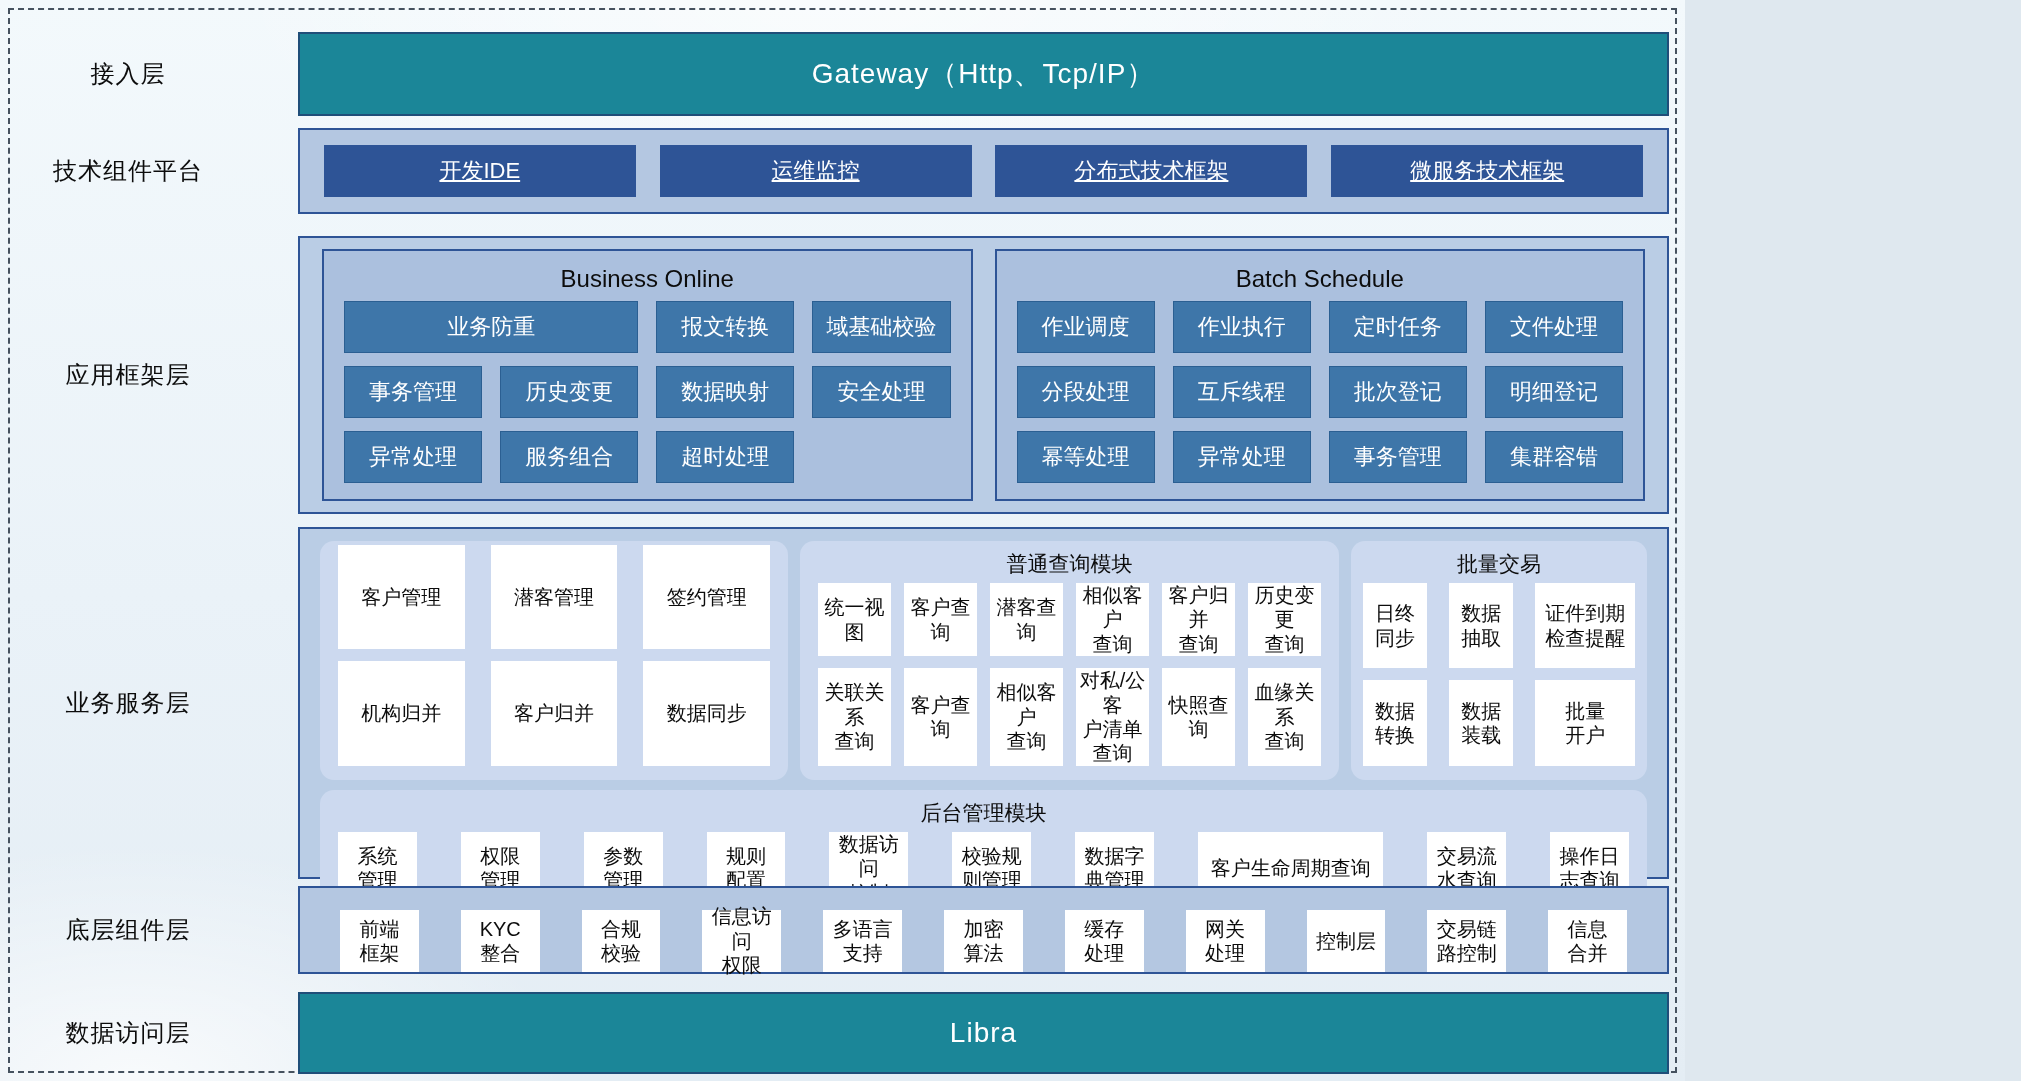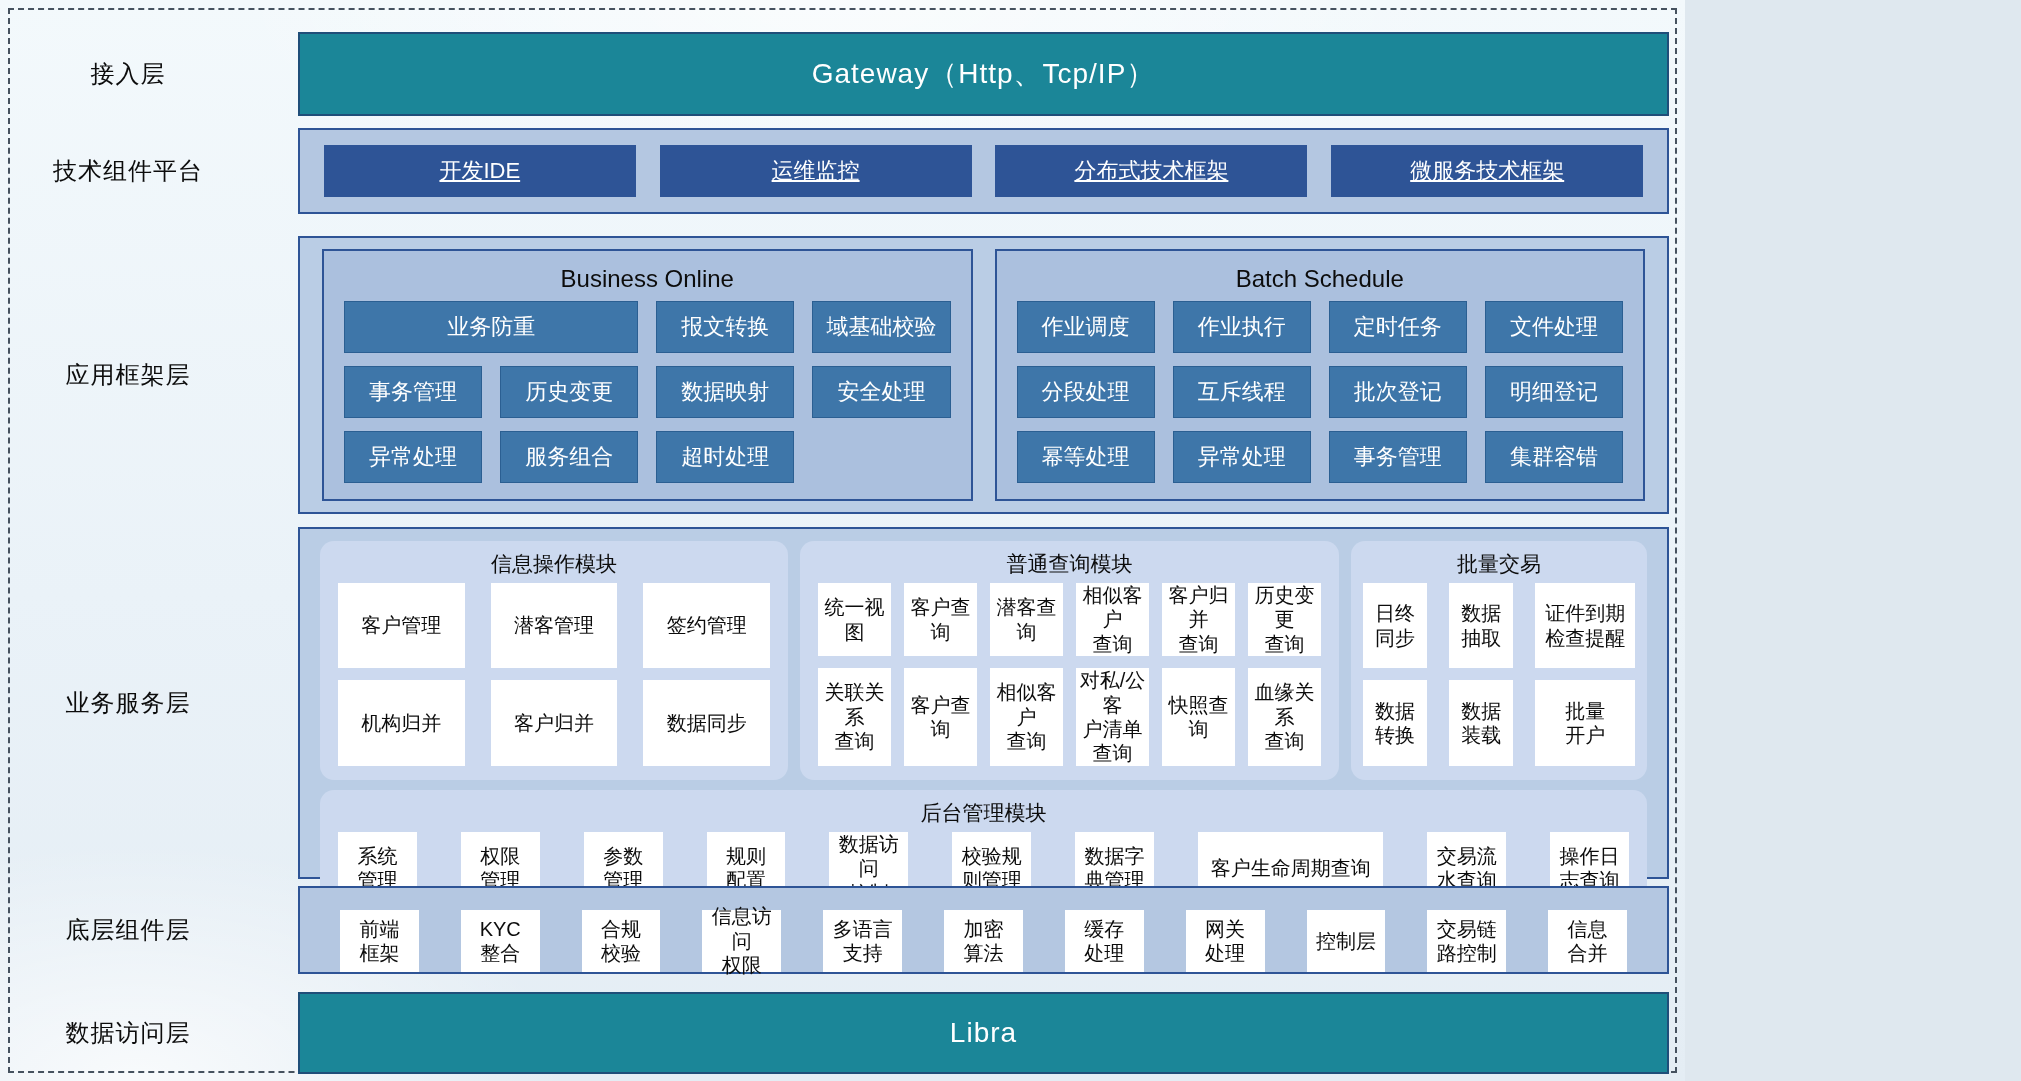--- a/index.html
+++ b/index.html
@@ -191,21 +191,20 @@
     </div>
 
     <div class="gap13"></div>
 
     <div class="band">
       <div class="label-col">业务服务层</div>
       <div class="content-col">
         <div class="service-band">
           <div class="service-top" id="service-modules">
               <div class="module mod-info">
-                <div class="module-title">信息操作模块</div>
                 <div class="module-rows">
                   <div class="mrow">
                     <div class="wbox">客户管理</div>
                     <div class="wbox">潜客管理</div>
                     <div class="wbox">签约管理</div>
                   </div>
                   <div class="mrow">
                     <div class="wbox">机构归并</div>
                     <div class="wbox">客户归并</div>
                     <div class="wbox">数据同步</div>

